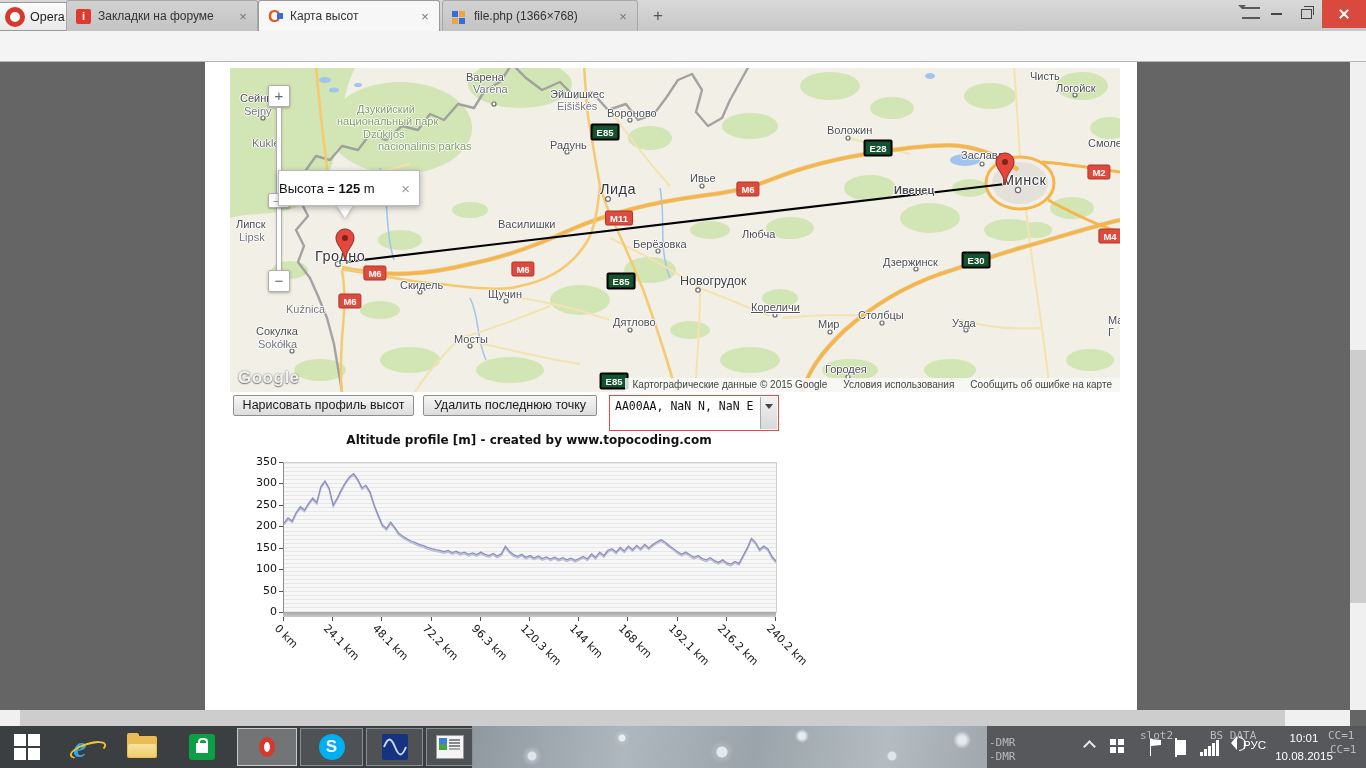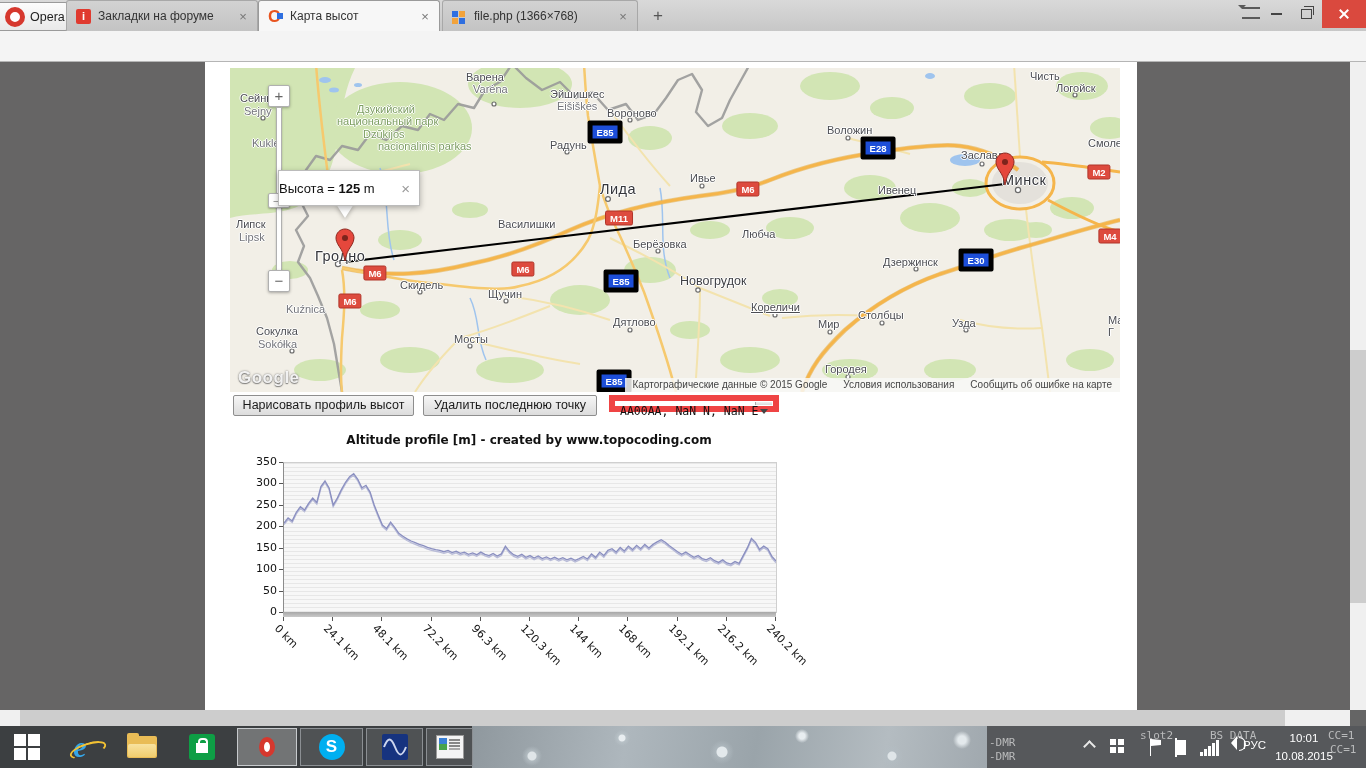--- a/index.html
+++ b/index.html
@@ -55,39 +55,39 @@
   .map{position:absolute;left:25px;top:6px;width:890px;height:324px;background:#f2efe7;overflow:hidden;}
   .ml{position:absolute;white-space:nowrap;text-shadow:-1px 0 #fff,1px 0 #fff,0 1px #fff,0 -1px #fff;}
   .ml.c{font-size:11px;color:#4c4d52;}
   .ml.d{font-size:12.5px;color:#404146;}
   .ml.b{font-size:14.5px;color:#35363b;letter-spacing:.5px;}
   .ml.l{font-size:11px;color:#73747a;}
   .ml.p{font-size:11px;color:#7d9e62;}
   .badge{position:absolute;transform:translate(-50%,-50%);font-size:9.5px;font-weight:bold;color:#fff;
     padding:1px 4px;border-radius:2px;line-height:11px;}
   .badge.m{background:#dd4b3e;border:1px solid #b03429;}
-  .badge.e{background:#1d4ed8;border:5px solid #000000;}
+  .badge.e{background:#14532d;border:2px solid #000000;}
   .gpin{position:absolute;width:20px;height:34px;}
   .tooltip{position:absolute;left:48px;top:102px;width:140px;height:34px;background:#fff;border:1px solid #bbb;
     box-shadow:0 2px 6px rgba(0,0,0,.3);display:flex;align-items:center;z-index:5;}
   .tooltip .txt{font-size:13px;color:#111;margin-left:0;flex:1;}
   .tooltip .tclose{color:#9a9a9a;font-size:15px;margin-right:9px;}
   .ttail{position:absolute;left:106px;top:136px;width:0;height:0;border-left:9px solid transparent;border-right:9px solid transparent;border-top:14px solid #fff;filter:drop-shadow(0 2px 2px rgba(0,0,0,.25));z-index:4;}
   .zbtn{position:absolute;left:38px;width:22px;height:22px;background:#fff;border:1px solid #b0b0b0;border-radius:2px;
     box-shadow:0 1px 3px rgba(0,0,0,.3);text-align:center;line-height:20px;font-size:15px;color:#666;box-sizing:border-box;}
   .ztrack{position:absolute;left:46px;top:39px;width:6px;height:183px;background:#fff;border:1px solid #b0b0b0;box-sizing:border-box;box-shadow:0 1px 2px rgba(0,0,0,.25);}
   .zhandle{position:absolute;left:38px;top:125px;width:22px;height:15px;background:#fff;border:1px solid #b0b0b0;border-radius:2px;box-shadow:0 1px 2px rgba(0,0,0,.3);text-align:center;line-height:13px;color:#888;font-size:11px;box-sizing:border-box;}
   .gmlogo{position:absolute;left:8px;top:300px;font-size:17px;font-weight:bold;color:rgba(255,255,255,.9);
     text-shadow:0 0 2px rgba(80,80,80,.8),0 1px 1px rgba(80,80,80,.6);letter-spacing:.5px;}
   .attrbar{position:absolute;right:0;bottom:0;height:15px;display:flex;align-items:center;font-size:10px;color:#454545;}
   .attrbar span{background:rgba(248,248,246,.85);padding:1px 8px 2px;white-space:nowrap;}
 
   .pgbtn{position:absolute;height:21px;background:linear-gradient(#f6f6f6,#dcdcdc);border:1px solid #8e8e8e;
     border-radius:2px;font-size:12.5px;color:#1a1a1a;text-align:center;line-height:19px;box-sizing:border-box;font-family:"Liberation Sans",sans-serif;}
-  .locator{position:absolute;left:404px;top:333px;width:170px;height:17px;background:#fff;border:6px solid #ef4444;box-sizing:border-box;}
+  .locator{position:absolute;left:404px;top:333px;width:170px;height:36px;background:#fff;border:1px solid #ef4444;box-sizing:border-box;}
   .locator .val{position:absolute;left:5px;top:3px;font-family:"DejaVu Sans Mono",monospace;font-size:11.5px;color:#111;white-space:pre;}
   .locator .arrow{position:absolute;right:1px;top:1px;bottom:1px;width:16px;background:linear-gradient(#f2f2f2,#d8d8d8);border-left:1px solid #aaa;}
   .locator .arrow:before{content:"";position:absolute;left:4px;top:7px;border-left:4px solid transparent;border-right:4px solid transparent;border-top:5px solid #444;}
 
   
   .chart-title{position:absolute;left:324px;top:371px;transform:translateX(-50%);
     font-family:"DejaVu Sans",sans-serif;font-size:12px;font-weight:bold;color:#111;white-space:nowrap;}
   .plot{position:absolute;left:78px;top:400px;width:492px;height:150px;
     background:repeating-linear-gradient(180deg,#e7e7e7 0 1px,#f7f7f7 1px 4px);
     border-top:1px solid #cfcfcf;border-right:1px solid #cfcfcf;border-left:1px solid #8c8c8c;box-sizing:content-box;}
@@ -391,21 +391,21 @@
             <span class="ml p" style="left: 112px; top: 72px; padding-left: 36px;">nacionalinis parkas</span>
             <span class="ml b" style="left: 370px; top: 113px;">Лида</span>
             <span class="ml c" style="left: 268px; top: 150px;">Василишки</span>
             <span class="ml c" style="left: 460px; top: 104px;">Ивье</span>
             <span class="ml c" style="left: 597px; top: 56px;">Воложин</span>
             <span class="ml c" style="left: 731px; top: 81px;">Заславль</span>
             <span class="ml b" style="left: 772px; top: 104px;">Минск</span>
             <span class="ml c" style="left: 858px; top: 69px;">Смоле</span>
             <span class="ml c" style="left: 826px; top: 14px;">Логойск</span>
             <span class="ml c" style="left: 800px; top: 2px;">Чисть</span>
-            <span class="ml c" style="left: 648px; top: 116px;">Ивенец</span>
+            <span class="ml c" style="left: 664px; top: 116px; font-weight: bold;">Ивенец</span>
             <span class="ml c" style="left: 512px; top: 160px;">Любча</span>
             <span class="ml c" style="left: 403px; top: 170px;">Берёзовка</span>
             <span class="ml d" style="left: 450px; top: 206px;">Новогрудок</span>
             <span class="ml c" style="left: 521px; top: 233px; text-decoration: underline;">Кореличи</span>
             <span class="ml c" style="left: 588px; top: 250px;">Мир</span>
             <span class="ml c" style="left: 628px; top: 241px;">Столбцы</span>
             <span class="ml c" style="left: 595px; top: 295px;">Городея</span>
             <span class="ml c" style="left: 653px; top: 188px;">Дзержинск</span>
             <span class="ml c" style="left: 722px; top: 249px;">Узда</span>
             <span class="ml b" style="left: 85px; top: 180px;">Гродно</span>

